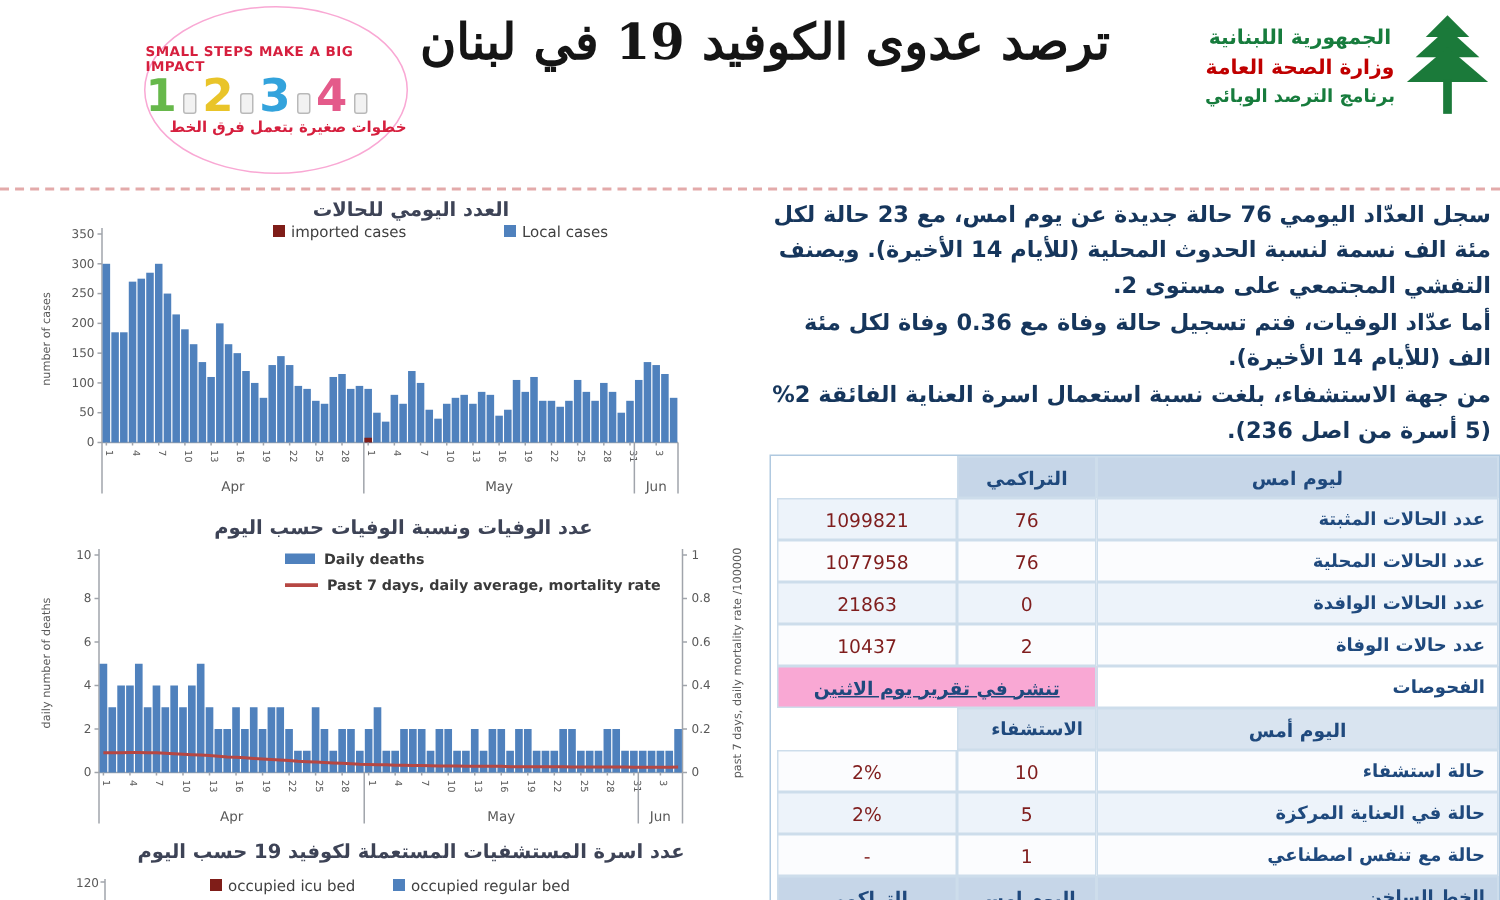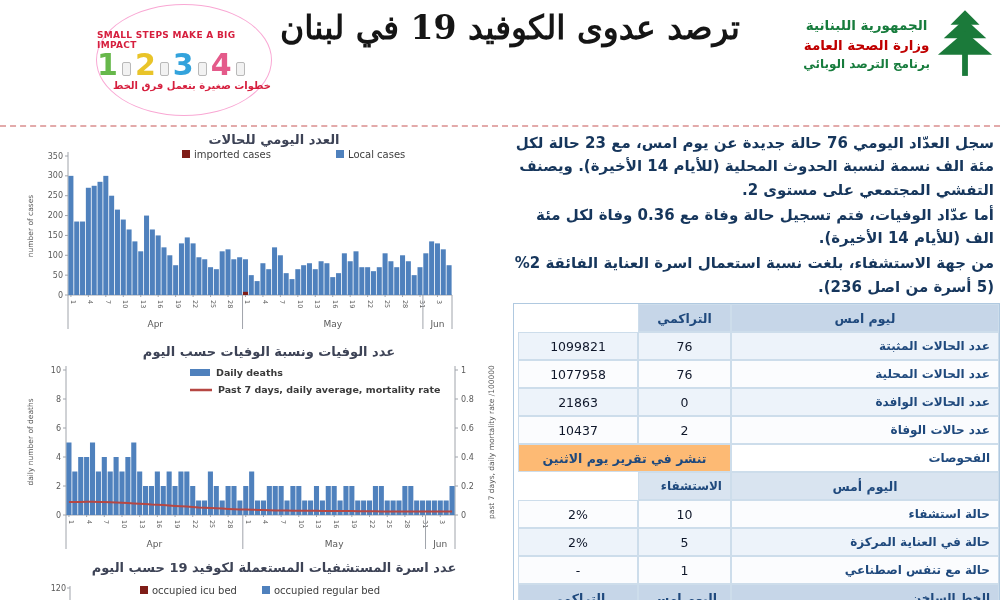--- a/index.html
+++ b/index.html
@@ -24,27 +24,27 @@
   .min-l3{color:#177c3d;font-size:12px;font-weight:600;}
   .sep-dash{left:0;top:125px;width:1000px;border-top:2px dashed #e3aaaa;}
   
   .summary{left:512px;top:132px;width:482px;direction:rtl;text-align:right;color:#16365c;
            font-size:15px;font-weight:600;line-height:1.55;}
   .summary div{margin-bottom:2px;}
   
   .info-table{left:513px;top:303px;width:487px;direction:rtl;border:1px solid #b0c9e0;box-sizing:border-box;}
   .trow{display:grid;grid-template-columns:268px 93px 120px;min-height:28px;align-items:stretch;}
   .tcell{border:1px solid #cdddeb;display:flex;align-items:center;justify-content:center;
-         font-size:12.5px;color:#0f172a;padding:2px 4px;box-sizing:border-box;}
+         font-size:12.5px;color:#7f1d1d;padding:2px 4px;box-sizing:border-box;}
   .c-label{justify-content:flex-start;padding-right:8px;color:#1f497d;font-weight:600;font-size:12px;}
   .thead .tcell{background:#c6d6e8;color:#1f497d;font-weight:bold;}
   .tsub .tcell{background:#d9e4f0;color:#1f497d;font-weight:bold;}
   .shade-a .tcell{background:#edf3fa;}
   .shade-b .tcell{background:#fbfcfe;}
-  .c-span{grid-column:span 2;background:#fdba74;color:#1f497d;font-weight:bold;}
+  .c-span{grid-column:span 2;background:#f9a8d4;color:#1f497d;font-weight:bold;text-decoration:underline;}
   
   .ctitle{font:600 13px "DejaVu Sans",sans-serif;fill:#3d4356;}
   .clegend{font:10px "DejaVu Sans",sans-serif;fill:#404040;}
   .clegend2{font:600 9.5px "DejaVu Sans",sans-serif;fill:#3a3a3a;}
   .ytick{font:8px "DejaVu Sans",sans-serif;fill:#595959;}
   .xtick{font:6.5px "DejaVu Sans",sans-serif;fill:#595959;}
   .mlabel{font:9px "DejaVu Sans",sans-serif;fill:#595959;}
   .alabel{font:7.5px "DejaVu Sans",sans-serif;fill:#595959;}
   .ax{stroke:#a0a4ab;stroke-width:1;fill:none;}
 </style>

